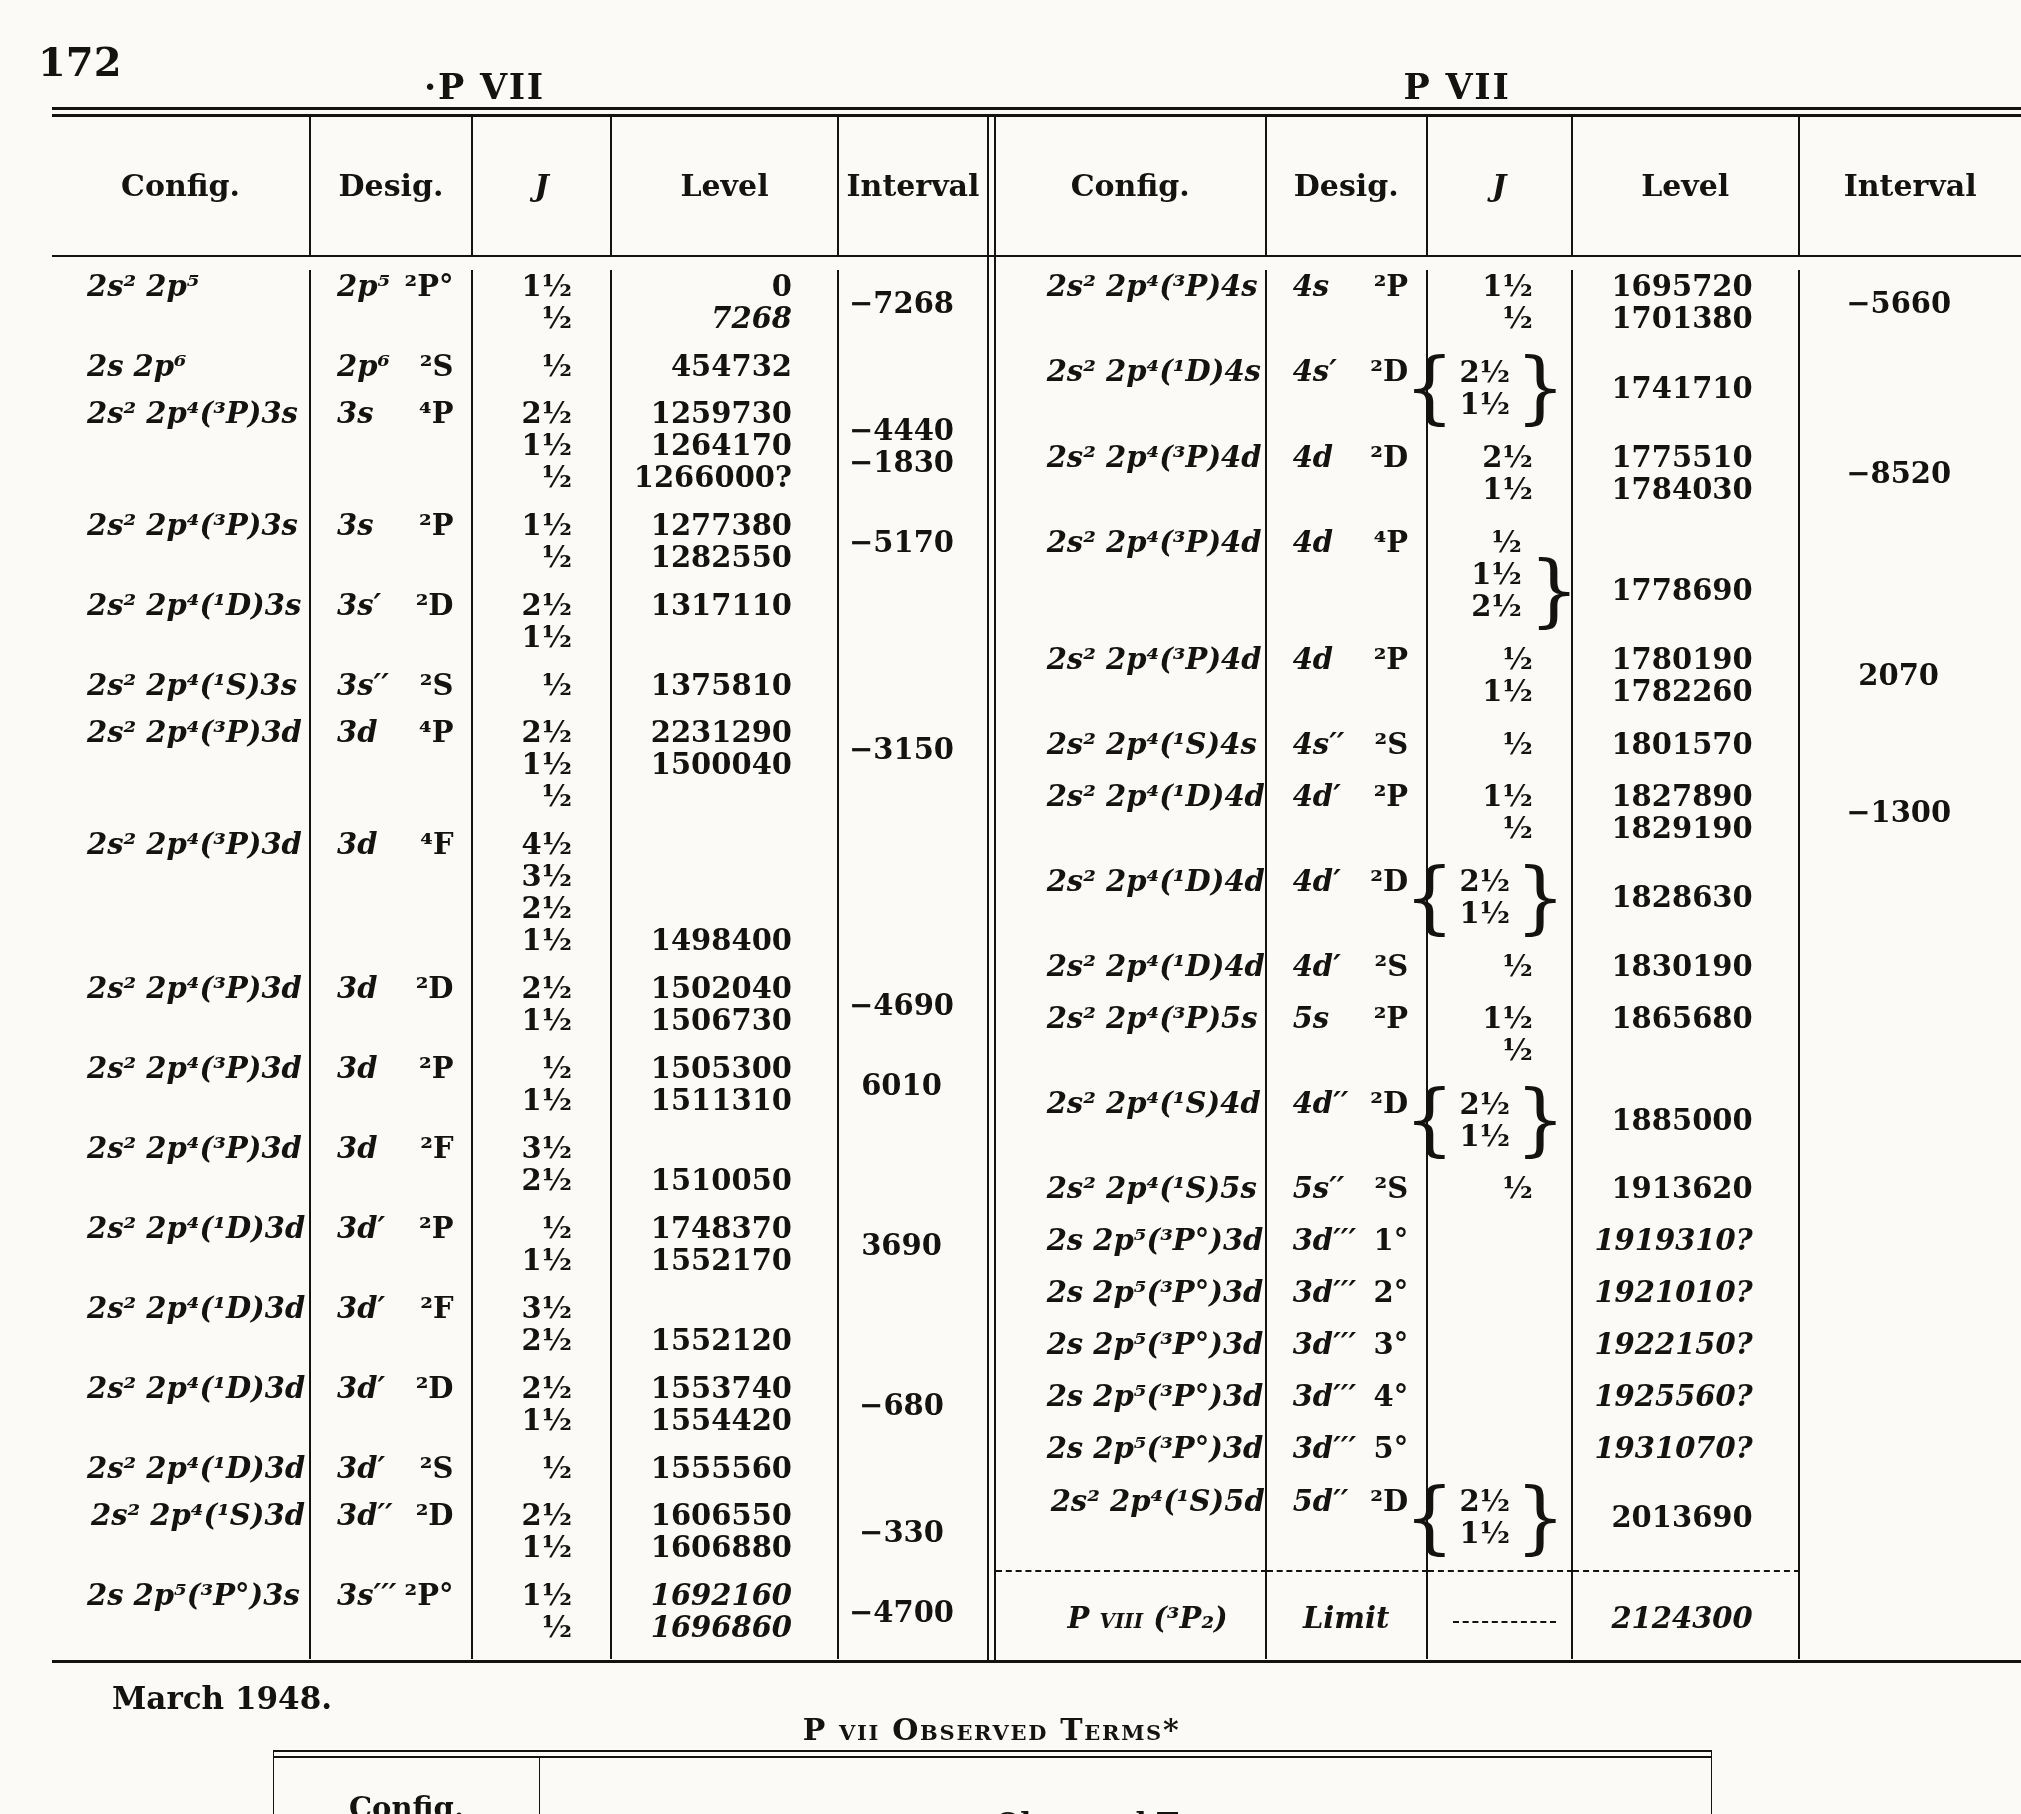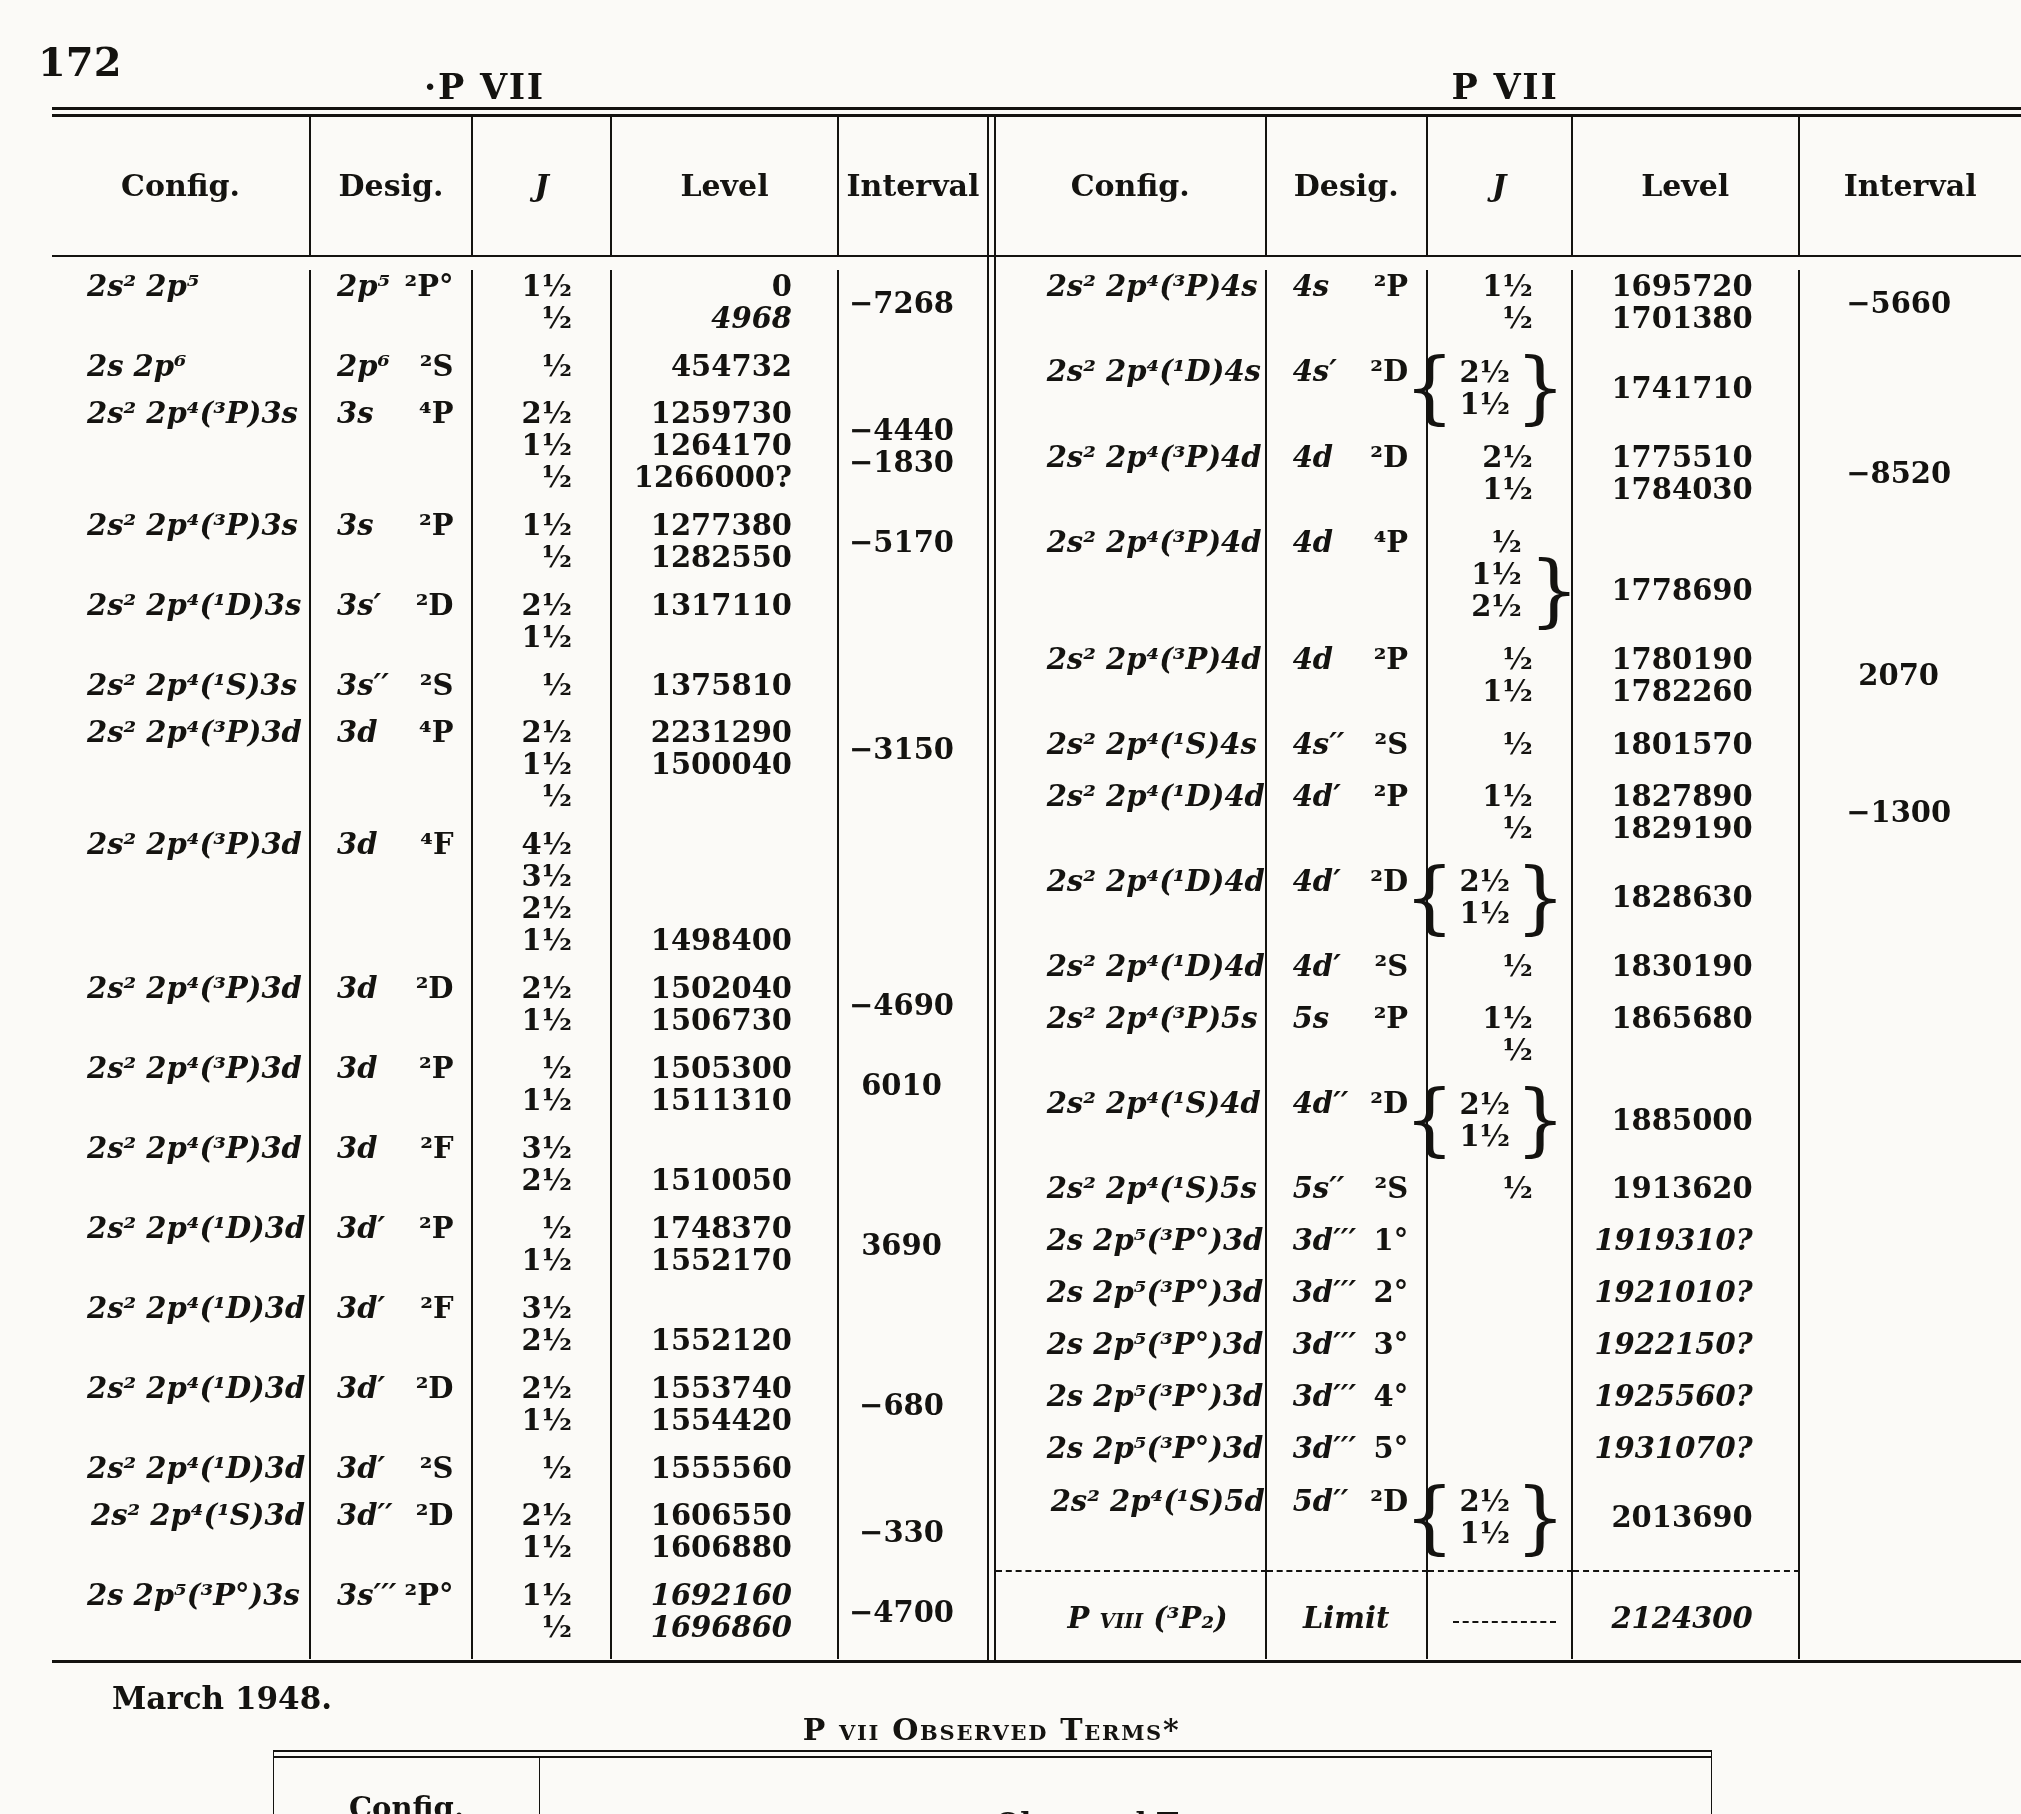--- a/index.html
+++ b/index.html
@@ -5,21 +5,21 @@
   html,body{margin:0;padding:0;background:#e8e8e4;}
   .page{
     position:relative; width:2022px; height:1815px;
     background:#fbfaf7; overflow:hidden;
     font-family:"DejaVu Serif","Liberation Serif",serif;
     color:#141310;
   }
   .pageno{position:absolute;left:38px;top:38px;font-size:40px;font-weight:700;}
   .title{position:absolute;top:66px;font-size:35px;font-weight:700;letter-spacing:1.7px;}
   .title-left{left:0;width:969px;text-align:center;}
-  .title-right{left:1374px;width:262px;text-align:center;}
+  .title-right{left:1326px;width:262px;text-align:center;}
 
   .main-table{position:absolute;left:52px;top:107px;width:1970px;height:1556px;}
   .rule{position:absolute;left:0;width:100%;background:#141310;}
   .rule-a{top:0;height:2.6px;}
   .rule-b{top:7px;height:2.6px;}
   .rule-head{top:148px;height:1.7px;}
   .rule-bottom{bottom:0;height:2.6px;}
 
   .cols{position:absolute;left:0;top:8.7px;display:flex;flex-direction:row;height:1545px;}
   .half{display:flex;flex-direction:column;}
@@ -105,21 +105,21 @@
               <div class="area" style="height: 65px;">
                 <div class="jstack">
                   <div class="tline">1½</div>
                   <div class="tline">½</div>
                 </div>
               </div>
             </div>
             <div class="cell bordR" style="padding-bottom: 15px;">
               <div class="area" style="height: 65px;">
                 <div class="tline lvl">0</div>
-                <div class="tline lvl ital">4968</div>
+                <div class="tline lvl ital">7268</div>
               </div>
             </div>
             <div class="cell" style="padding-bottom: 15px;">
               <div class="area" style="height: 65px;">
                 <div class="istack" style="padding-top: 16.6px;">
                   <div class="tline">−7268</div>
                 </div>
               </div>
             </div>
             <div class="cell bordR" style="padding-bottom: 15px;">

